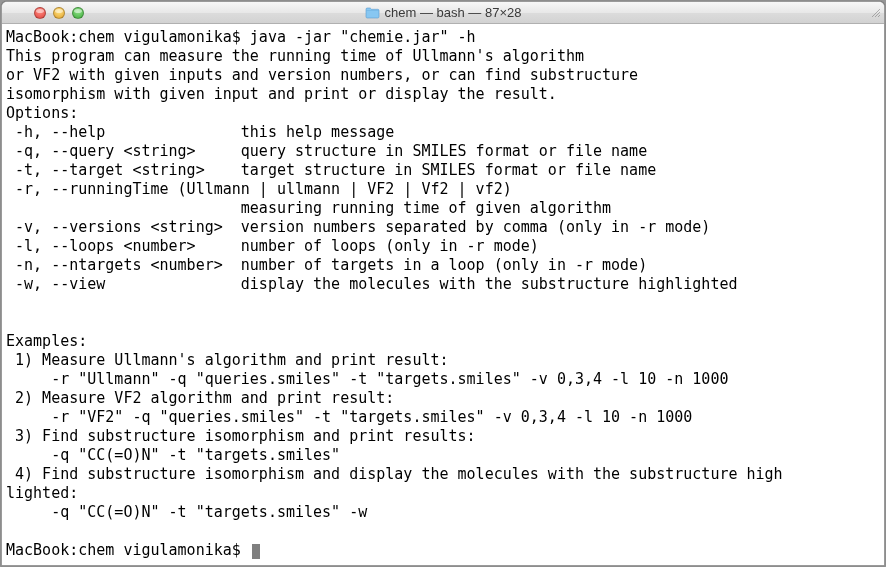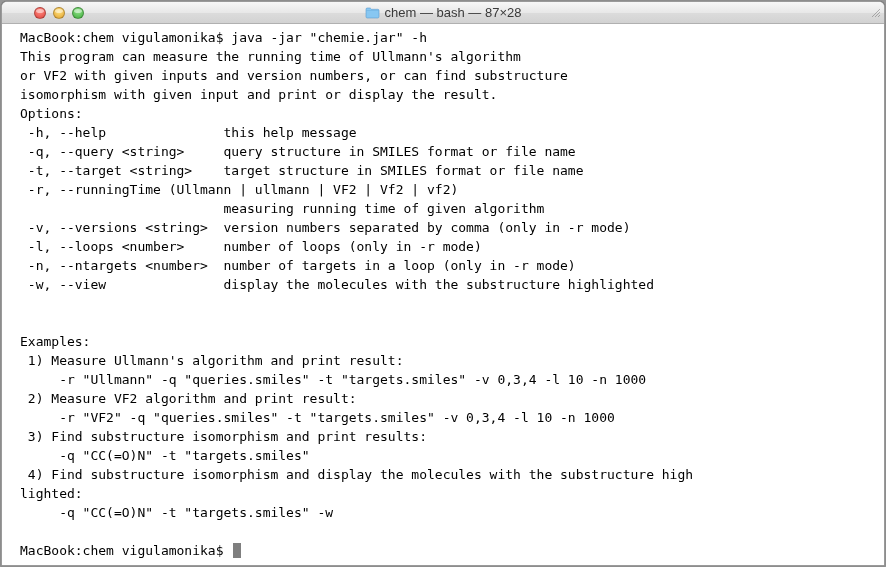--- a/index.html
+++ b/index.html
@@ -28,23 +28,23 @@
   .close { background: radial-gradient(circle at 50% 35%,#ff8b82,#e0443e); }
   .min   { background: radial-gradient(circle at 50% 35%,#ffe27f,#e2a22e); }
   .zoom  { background: radial-gradient(circle at 50% 35%,#8fe088,#3fad3b); }
   .title-wrap { position:absolute; left:0; right:0; display:flex; align-items:center; justify-content:center; gap:5px; font-size:13px; color:#3a3a3a; pointer-events:none;}
   .folder-icon svg{display:block;}
   .resize-corner{position:absolute;right:2px;bottom:0;top:0;display:flex;align-items:center;}
   .resize-corner svg{display:block;opacity:0.45;}
   .term {
     flex: 1;
     background: #fff;
-    padding: 4px 18px;
+    padding: 4px 4px;
     font-family: "Menlo","Monaco","Consolas",monospace;
-    font-size: 13px;
+    font-size: 15px;
     line-height: 19px;
     color: #000;
     white-space: pre;
     overflow: hidden;
   }
   .term-line{min-height:19px;}
   .cursor { display:inline-block; width:8px; height:15px; background:#7f7f7f; vertical-align:text-bottom;margin-left:2px;}
 </style>
 </head>
 <body>

